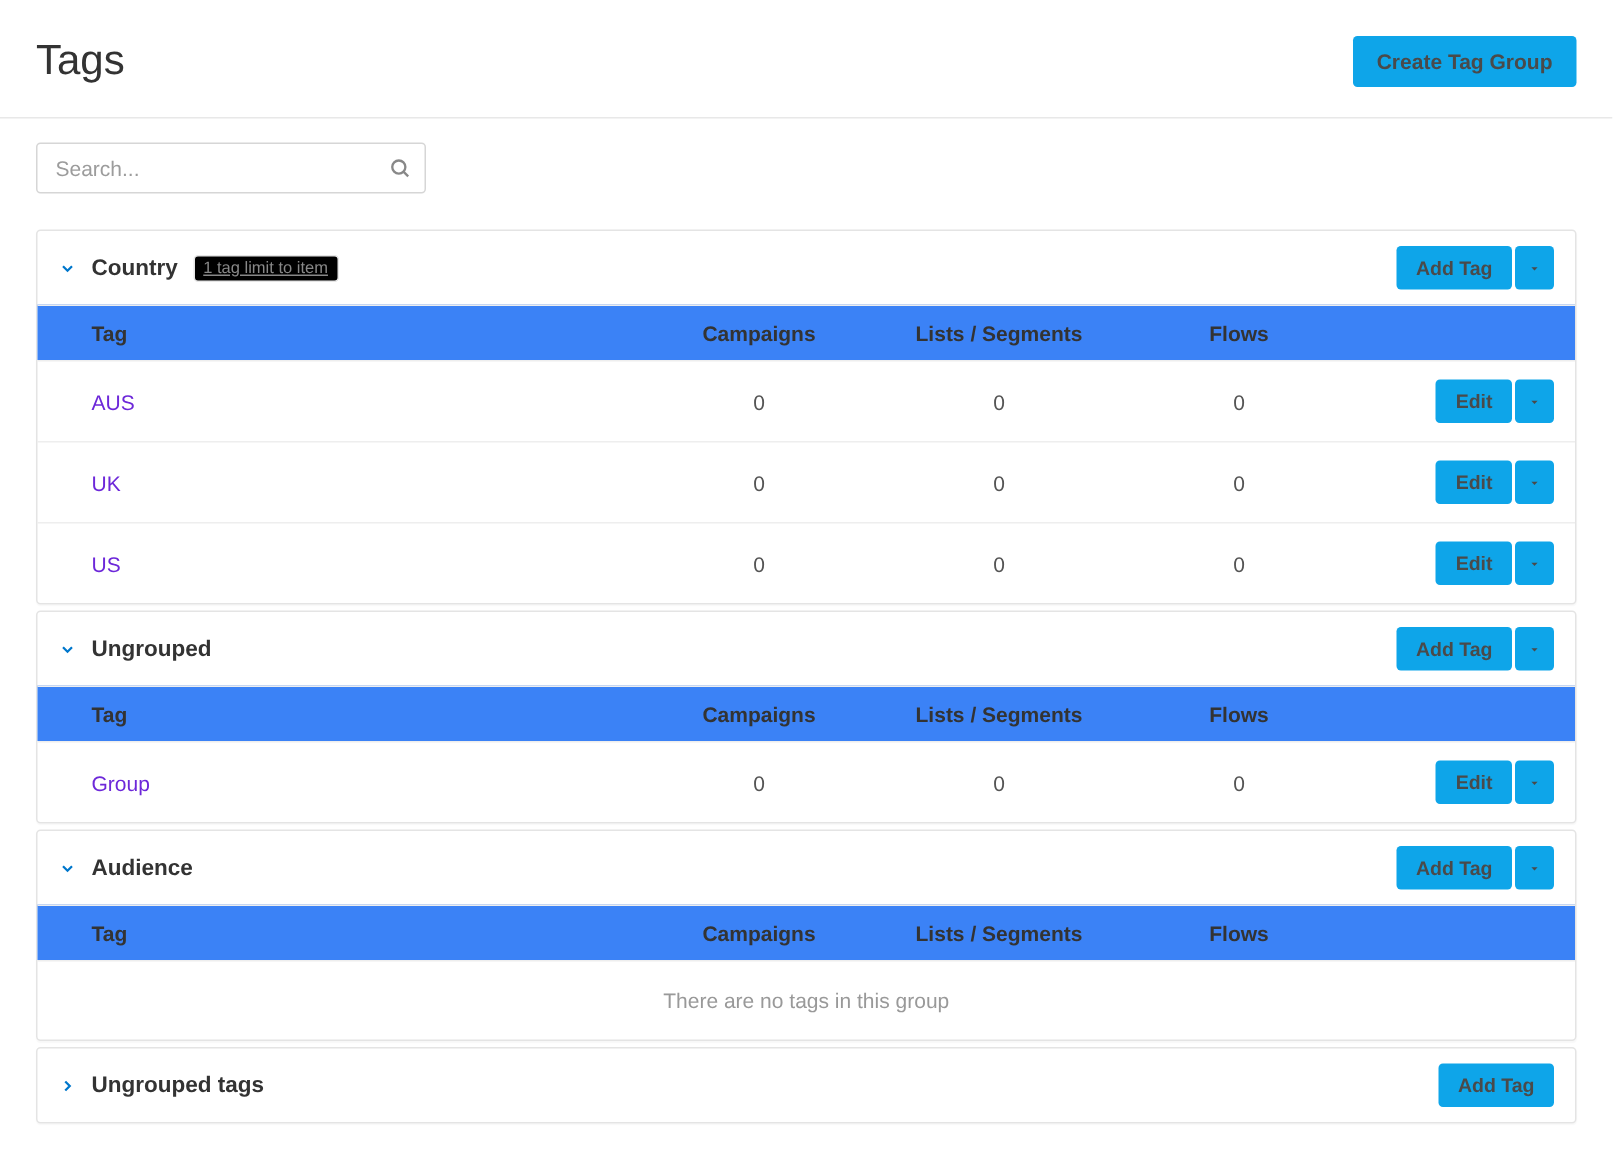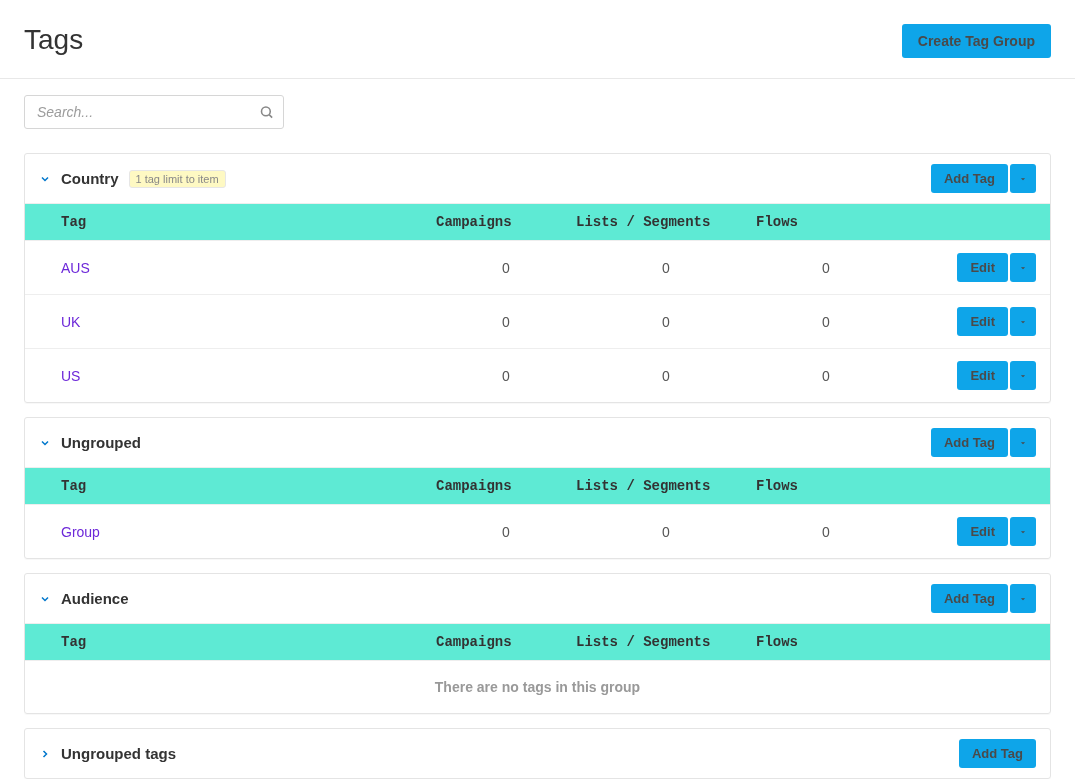--- a/index.html
+++ b/index.html
@@ -54,35 +54,34 @@
     width: 260px;
     margin-bottom: 24px;
   }
   .search-input {
     width: 100%;
     padding: 8px 34px 8px 12px;
     border: 1px solid #d6d6d6;
     border-radius: 3px;
     font-size: 14px;
     color: #0f172a;
-    font-style: italic;
   }
   .search-input::placeholder { color: #9c9c9c; }
   .search-icon {
     position: absolute;
     right: 10px;
     top: 50%;
     transform: translateY(-50%);
     color: #888;
     pointer-events: none;
   }
   .group {
     border: 1px solid #e4e4e4;
     border-radius: 3px;
-    margin-bottom: 14px;
+    margin-bottom: 4px;
     box-shadow: 0 1px 1px rgba(0,0,0,0.03);
   }
   .group-header {
     display: flex;
     align-items: center;
     padding: 10px 14px;
     gap: 10px;
   }
   .chevron {
     color: #0077cc;
@@ -91,55 +90,54 @@
     cursor: pointer;
   }
   .group-title {
     font-size: 15px;
     font-weight: 700;
     color: #333;
   }
   .badge {
     font-size: 11px;
     color: #888;
-    background: #fef9c3;
+    background: #000000;
     border: 1px solid #e6e6e6;
     border-radius: 3px;
     padding: 2px 6px;
+    text-decoration: underline;
   }
   .spacer { flex: 1; }
   .table-head {
     display: grid;
     grid-template-columns: 1fr 140px 180px 140px 140px;
     align-items: center;
     padding: 10px 14px 10px 36px;
     border-top: 1px solid #eee;
     font-weight: 600;
     color: #333;
-    background: #5eead4;
-    font-family: Liberation Mono, monospace;
-  }
-  .table-head .col-c { text-align: left; }
+    background: #3b82f6;
+  }
+  .table-head .col-c { text-align: center; }
   .row {
     display: grid;
     grid-template-columns: 1fr 140px 180px 140px 140px;
     align-items: center;
     padding: 12px 14px 12px 36px;
     border-top: 1px solid #eee;
   }
   .row .col-c { text-align: center; color: #555; }
   .row .actions { text-align: right; }
   .tag-name { color: #6d28d9; }
   .empty-row {
     border-top: 1px solid #eee;
     padding: 18px 14px;
     text-align: center;
     color: #999;
     font-size: 14px;
-    font-weight: bold;
   }
   svg { display: block; }
   .caret-svg { width: 10px; height: 10px; }
 </style>
 </head>
 <body>
 
 <div class="page-header">
   <h1 class="page-title">Tags</h1>
   <button class="btn">Create Tag Group</button>

